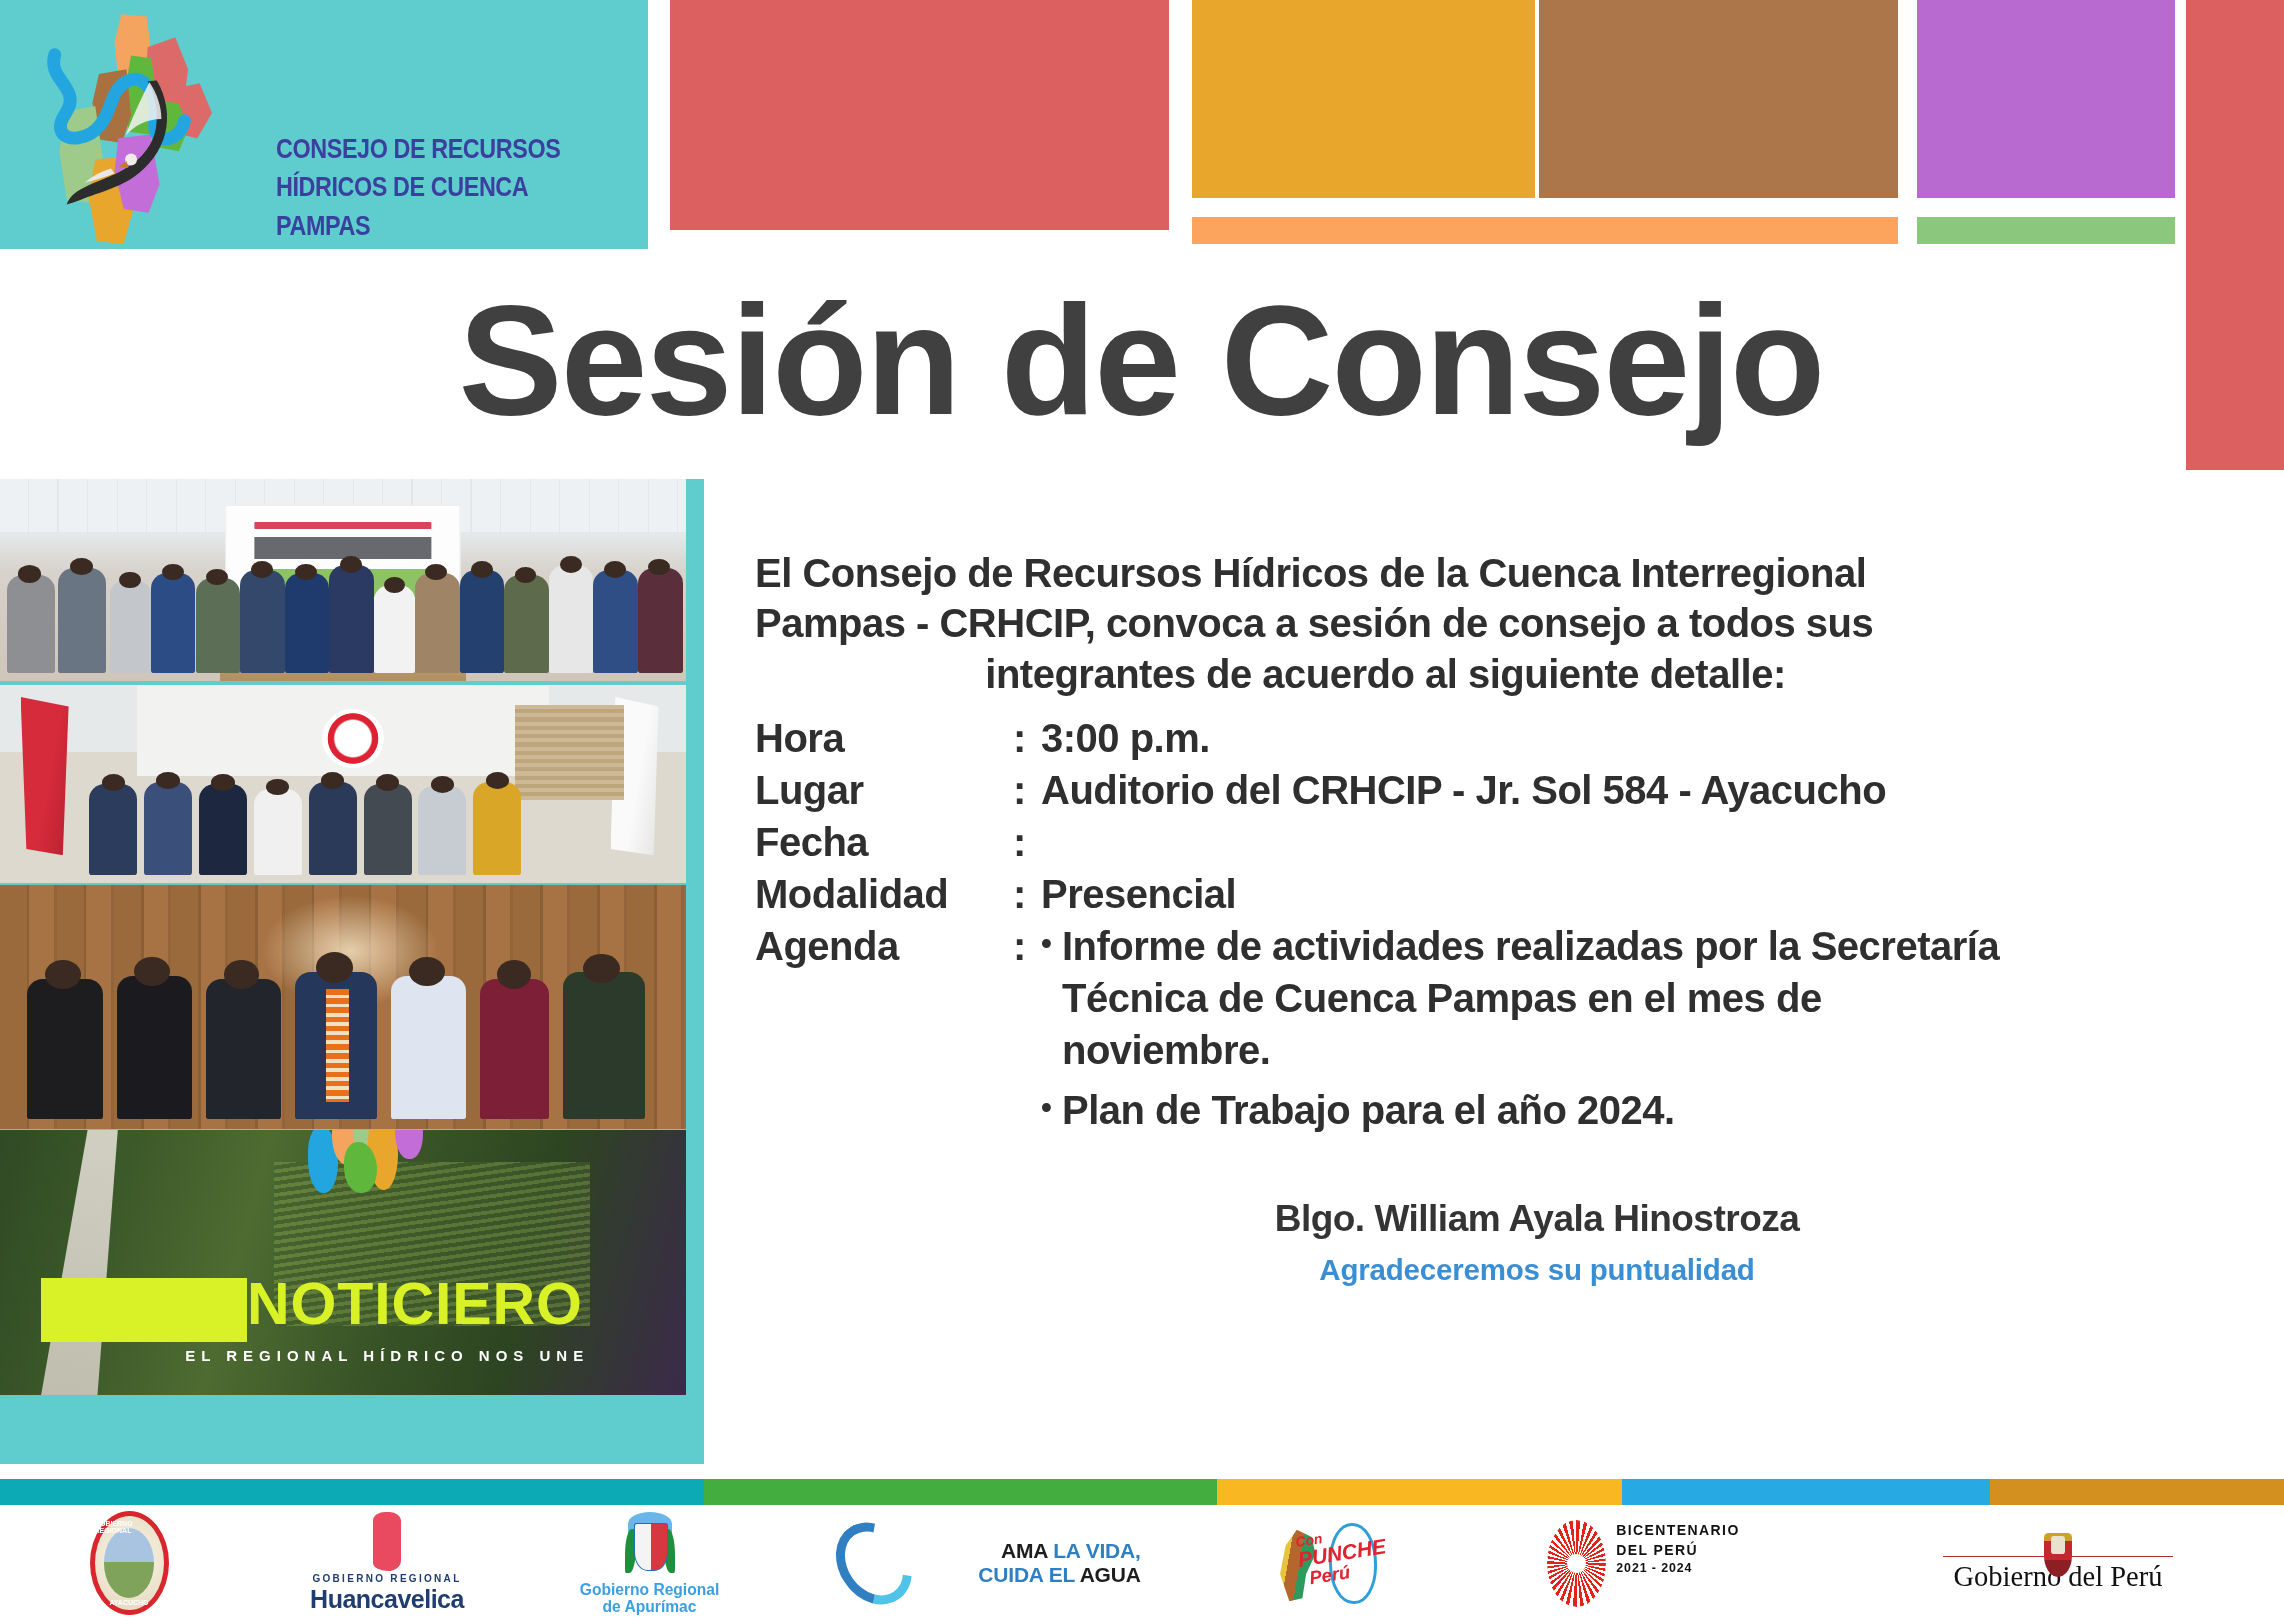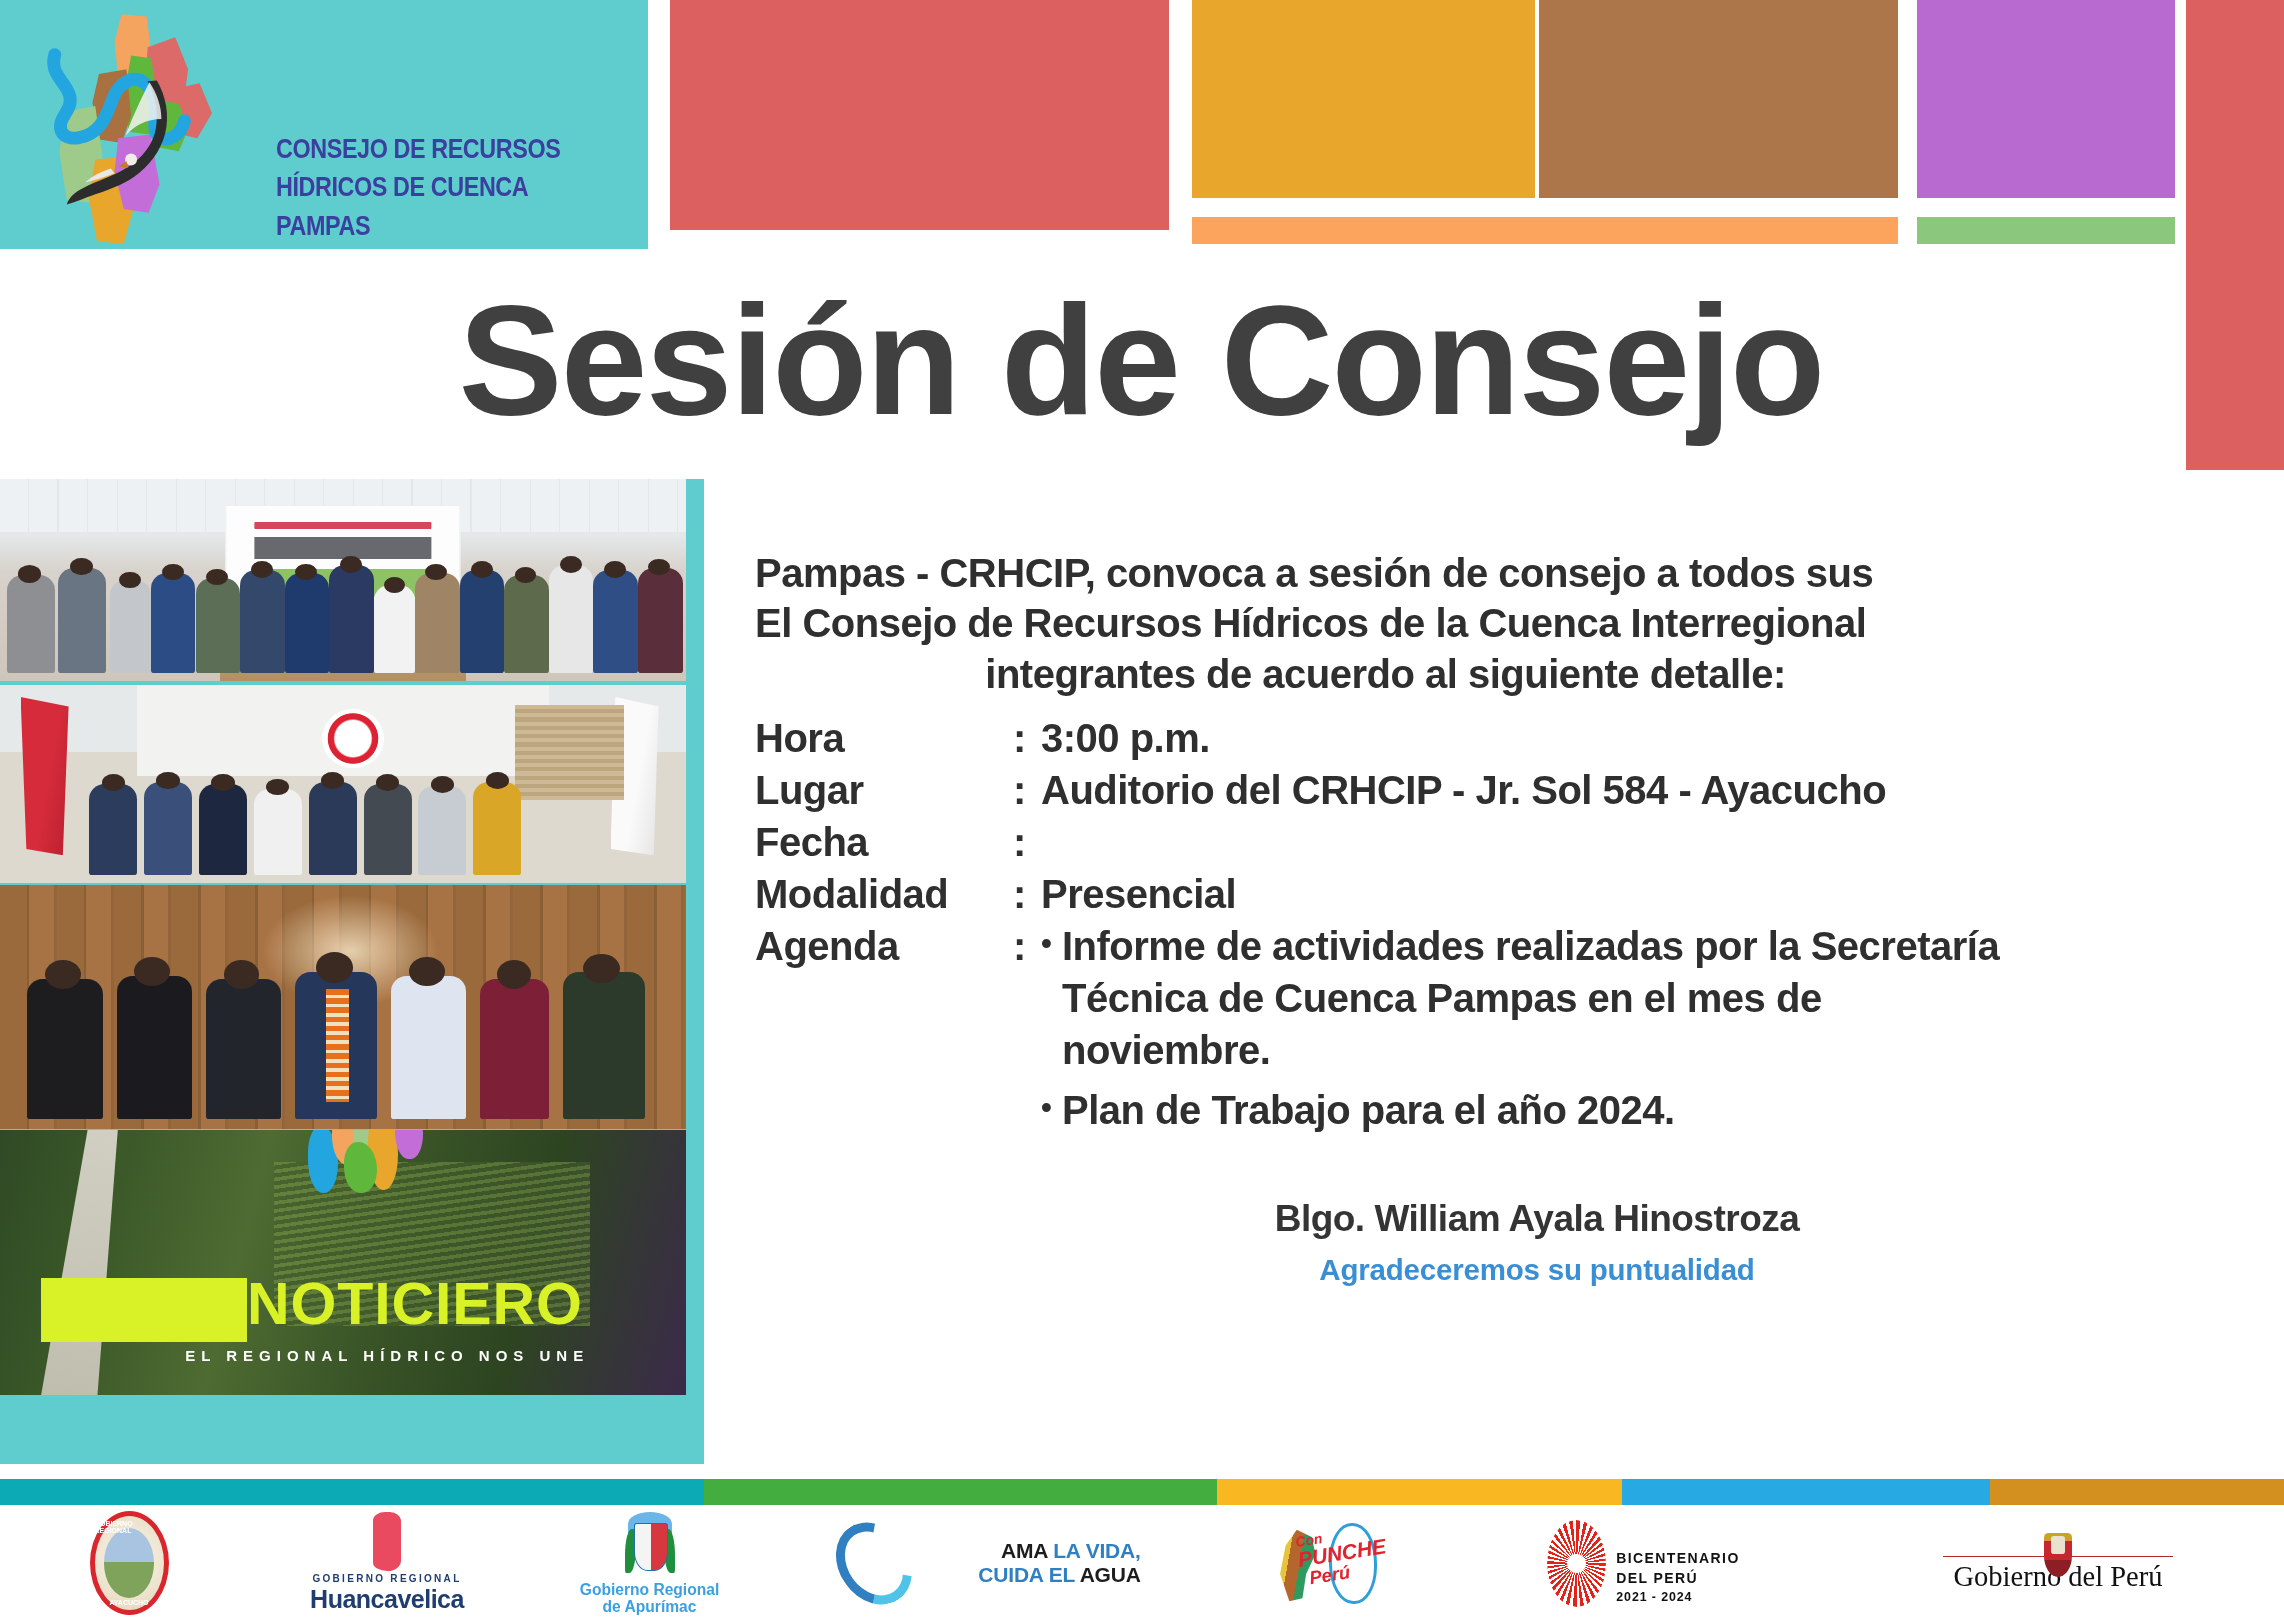--- a/index.html
+++ b/index.html
@@ -149,21 +149,21 @@
 
   .punche{position:relative;width:106px;height:83px;}
   .punche .pmap{position:absolute;left:4%;top:10%;width:44%;height:86%;
      background:linear-gradient(100deg,#2ca5d8 0 16%,#e8c43c 16% 28%,#b5662c 28% 48%,#2f9a5e 48% 100%);
      clip-path:polygon(42% 0,74% 10%,82% 34%,62% 62%,54% 96%,26% 100%,6% 62%,18% 22%);}
   .punche .pw{position:absolute;right:2%;top:2%;width:40%;height:90%;
      border:3.2px solid #2f9fd8;border-radius:46% 50% 46% 50%;}
   .punche .pt{position:absolute;left:24%;top:8%;color:#e0232e;font-weight:bold;
      font-style:italic;font-size:18.4px;line-height:1.02;transform:rotate(-9deg);}
 
-  .bic{display:flex;align-items:flex-end;gap:10px;}
+  .bic{display:flex;align-items:flex-start;gap:10px;}
   .bic .sun{width:59px;height:87px;border-radius:50%;
      background:repeating-conic-gradient(#e2231a 0 5deg,#fff 5deg 10deg);
      -webkit-mask:radial-gradient(circle,transparent 17%,#000 19%);
              mask:radial-gradient(circle,transparent 17%,#000 19%);}
   .bic .bt{font-size:14px;font-weight:bold;letter-spacing:1.4px;color:#111;line-height:1.45;}
   .bic .bt .y{font-size:12.4px;letter-spacing:0.9px;}
 
   .gper{display:flex;flex-direction:column;align-items:center;}
   .gper .escudo{width:28.5px;height:44px;
      background:linear-gradient(to bottom,#c9a227 0 18%,#c4282e 18% 62%,#8d1f24 62% 100%);
@@ -331,22 +331,22 @@
       </div>
       <div class="notibox"></div>
       <div class="notitxt">NOTICIERO</div>
       <div class="notisub">EL REGIONAL HÍDRICO NOS UNE</div>
     </div>
   </div>
 
   <div class="body-col">
 
     <div class="intro">
+      <div>El Consejo de Recursos Hídricos de la Cuenca Interregional</div>
       <div>Pampas - CRHCIP, convoca a sesión de consejo a todos sus</div>
-      <div>El Consejo de Recursos Hídricos de la Cuenca Interregional</div>
       <div class="lastline">integrantes de acuerdo al siguiente detalle:</div>
     </div>
 
     <div class="rows">
 
       <div class="row">
         <span class="lab">Hora</span>
         <span class="colon">:</span>
         <span class="val">3:00 p.m.</span>
       </div>

